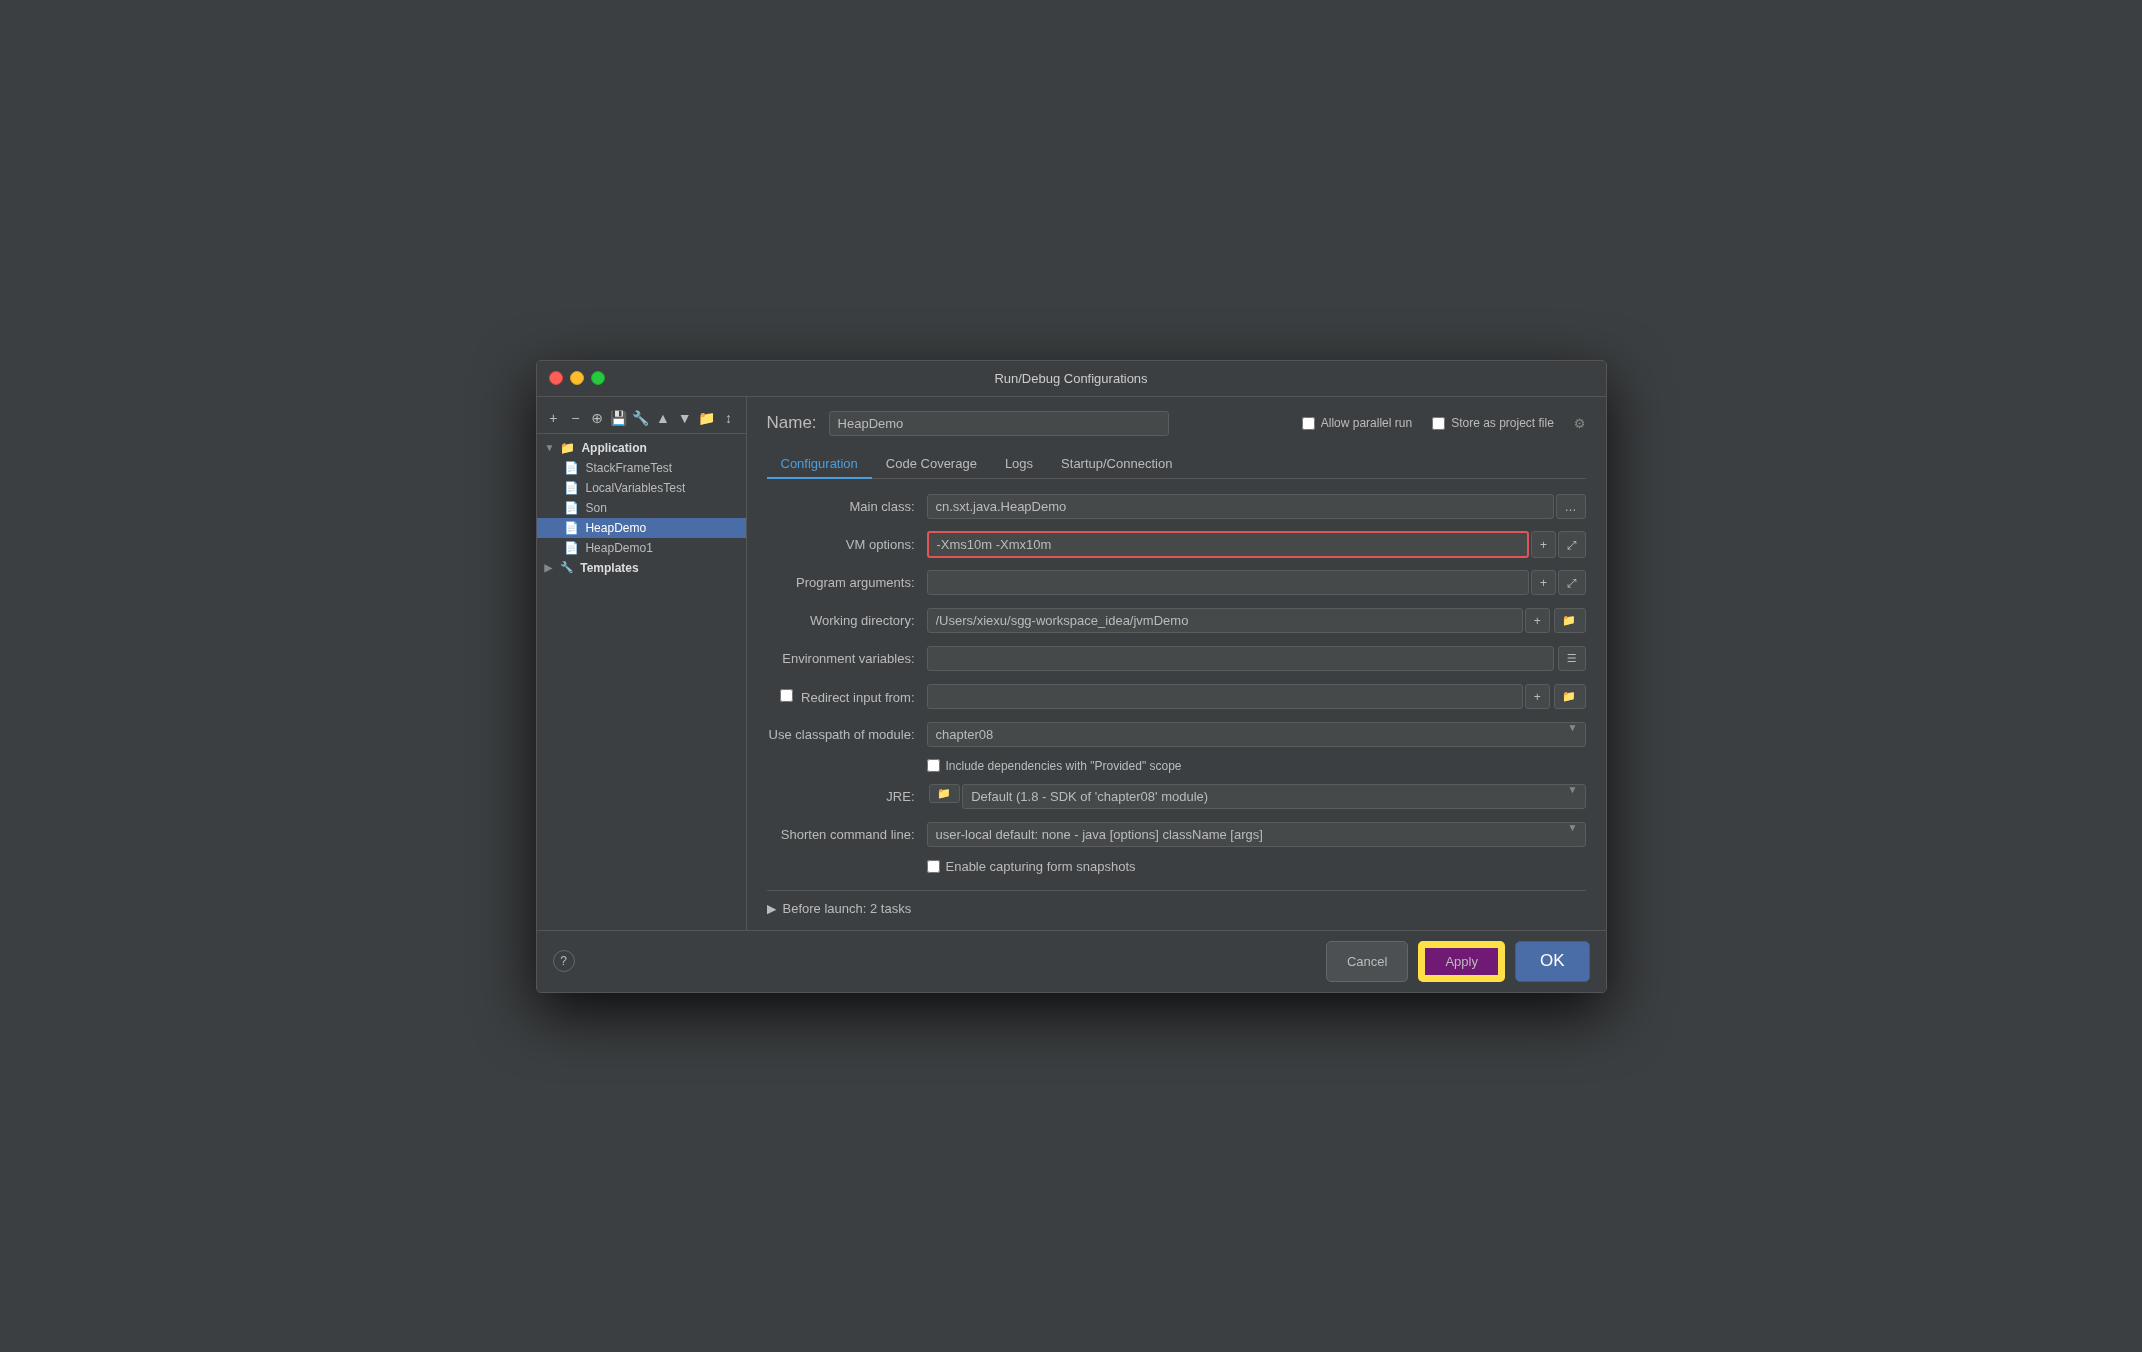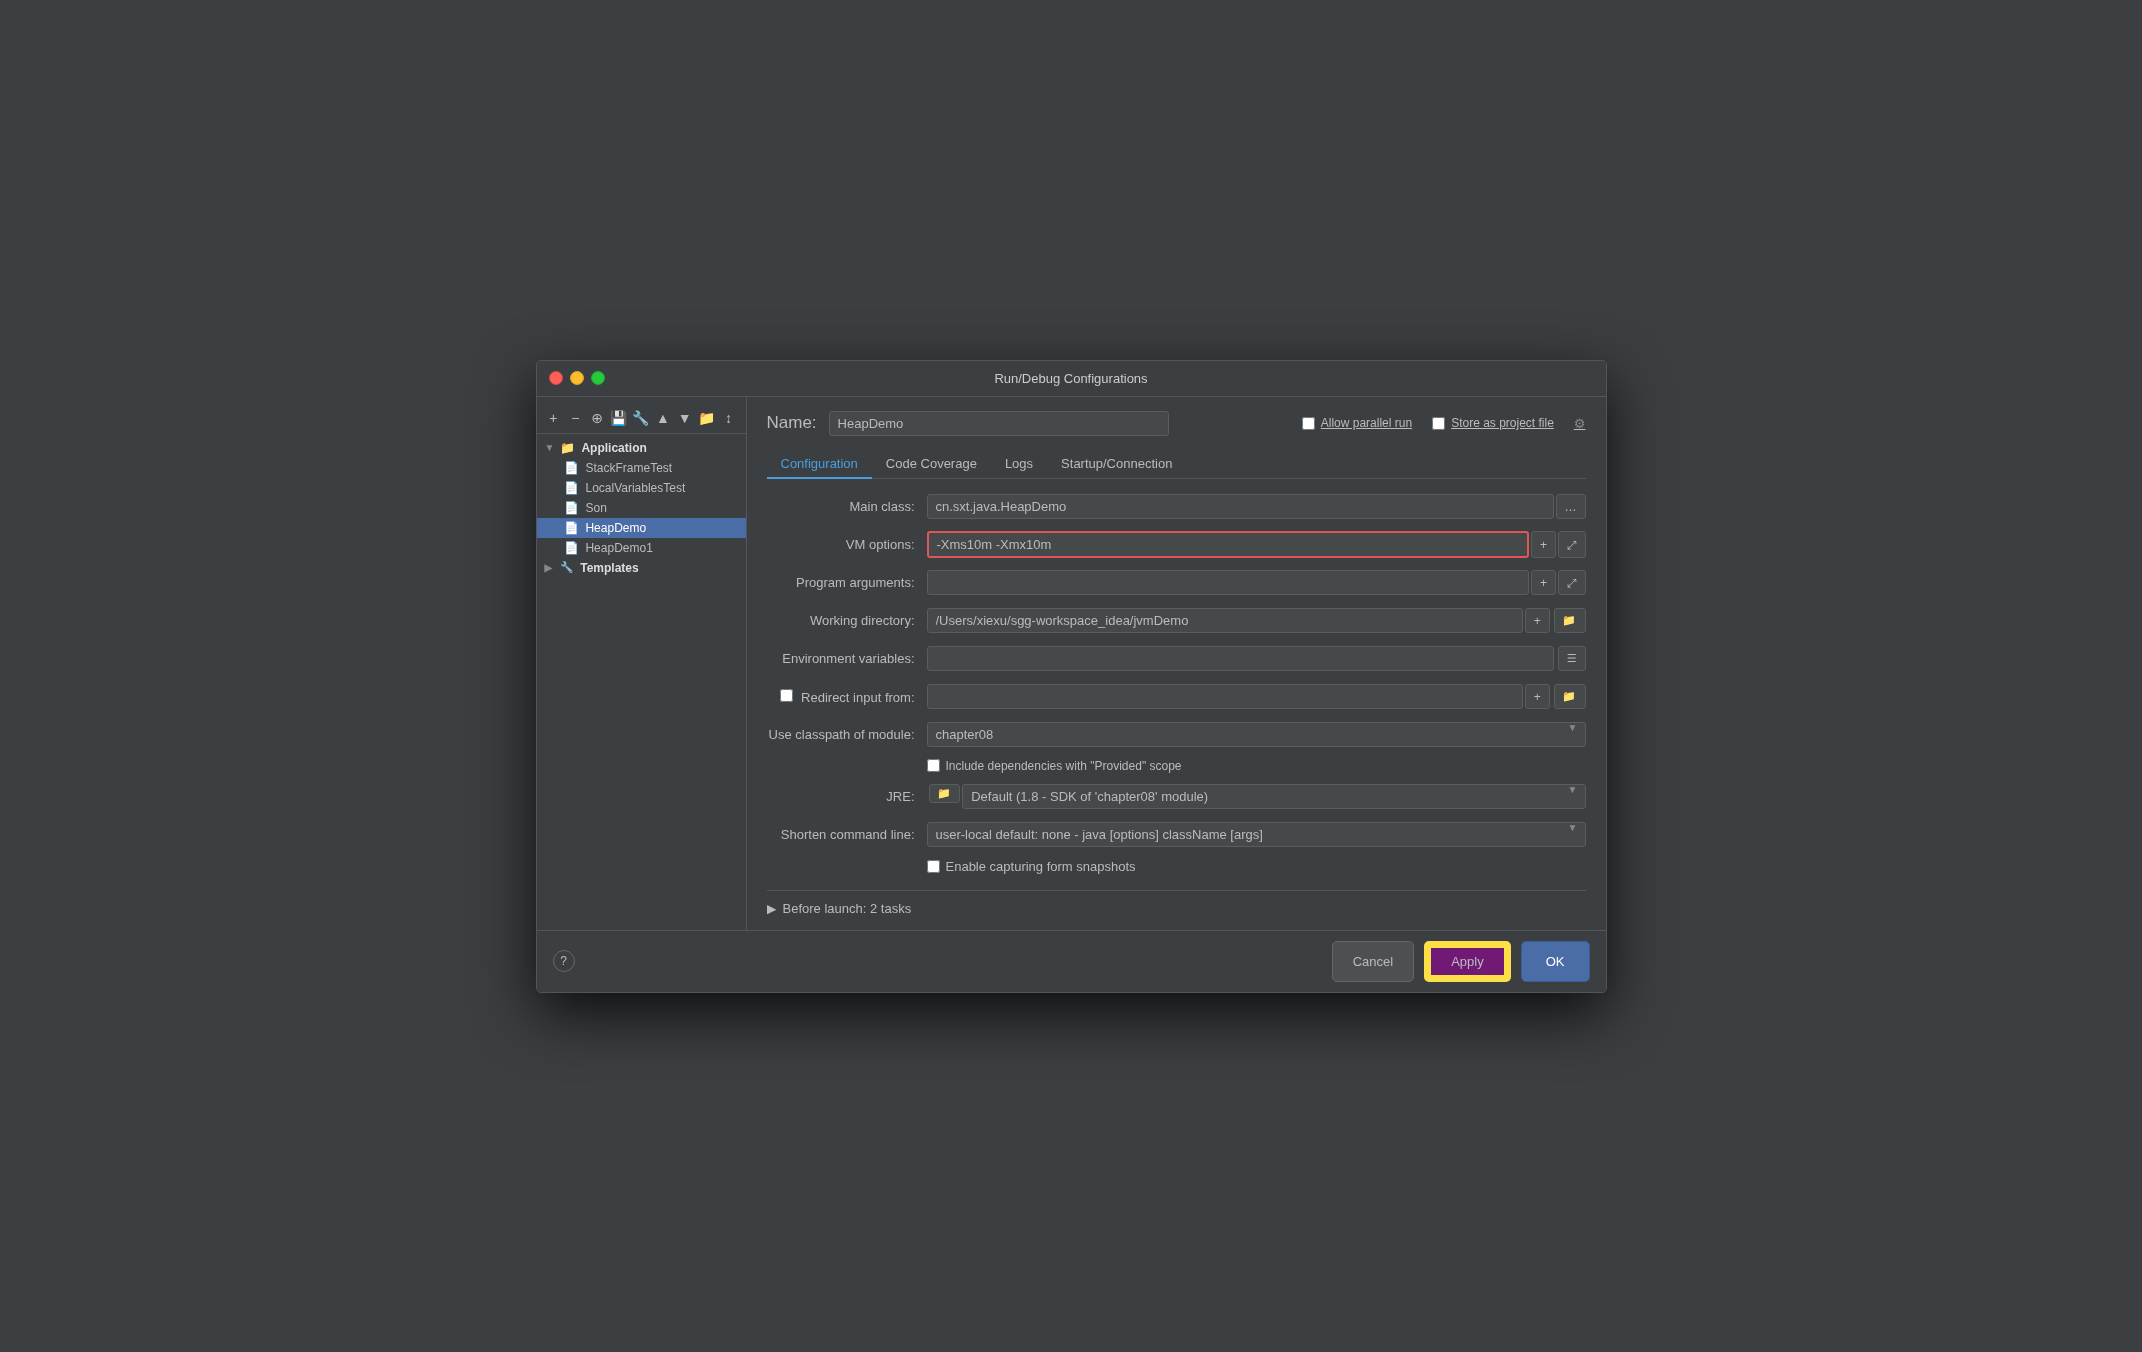--- a/index.html
+++ b/index.html
@@ -131,21 +131,20 @@
       color: #bbbbbb;
       padding: 4px 8px;
       font-size: 13px;
       max-width: 340px;
     }
     .header-options {
       display: flex;
       align-items: center;
       gap: 20px;
       margin-left: auto;
-      text-decoration: underline;
     }
     .checkbox-label {
       display: flex;
       align-items: center;
       gap: 6px;
       color: #bbbbbb;
       font-size: 12px;
       cursor: pointer;
     }
     .checkbox-label input[type="checkbox"] {
@@ -329,21 +328,21 @@
       cursor: pointer;
       font-size: 13px;
     }
     .btn-ok {
       background: #4a6da7;
       border: 1px solid #3a5d97;
       border-radius: 5px;
       color: #ffffff;
       padding: 6px 24px;
       cursor: pointer;
-      font-size: 13px;
+      font-size: 17px;
     }
     .folder-icon { font-size: 12px; color: #88aacc; }
     .doc-icon { font-size: 12px; color: #aaaaaa; }
     .wrench-icon { font-size: 11px; color: #aaaaaa; }
   </style>
 </head>
 <body>
 
 <div class="dialog">
 

